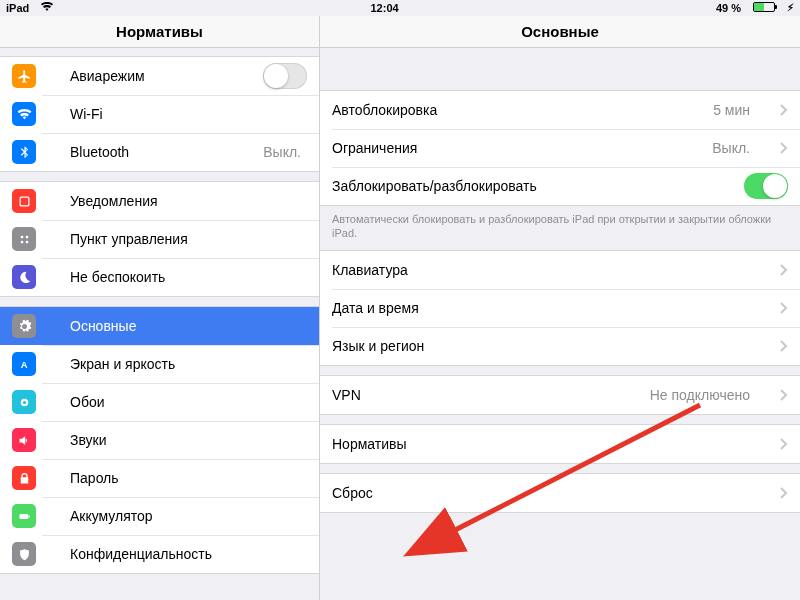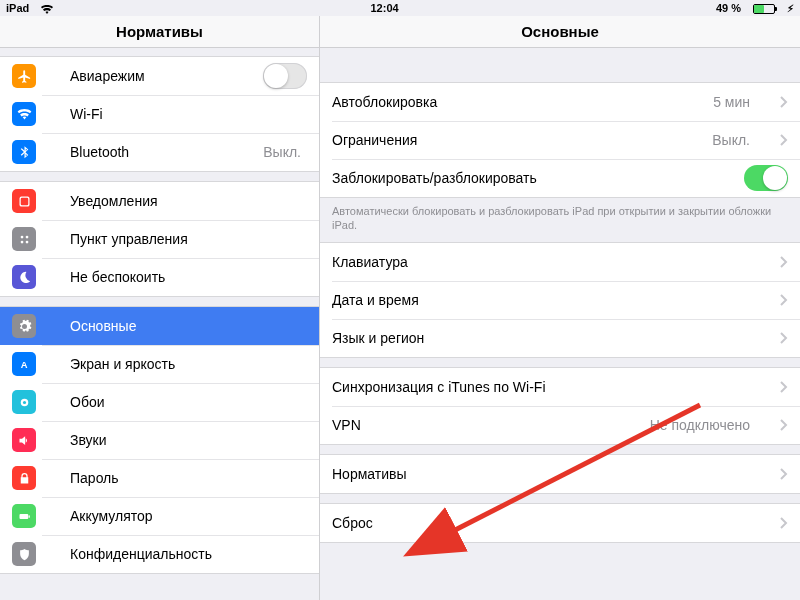--- a/index.html
+++ b/index.html
@@ -1,18 +1,18 @@
 <!DOCTYPE html>
 <html><head>
 <meta charset="utf-8">
 <style>
 * { margin:0; padding:0; box-sizing:border-box; -webkit-font-smoothing:antialiased; }
 body { width:800px; height:600px; background:#efeff4; font-family:-apple-system,"Helvetica Neue",Arial,sans-serif; font-size:14px; color:#000; overflow:hidden; position:relative; }
 .statusbar { height:16px; display:flex; justify-content:space-between; align-items:center; padding:0 6px; font-size:11px; font-weight:600; }
-.statusbar .left,.statusbar .right { display:flex; align-items:flex-end; gap:12px; }
+.statusbar .left,.statusbar .right { display:flex; align-items:flex-start; gap:12px; }
 .statusbar .wifi { width:12px; height:9px; }
 .batt { width:22px; height:10px; border:1px solid #000; border-radius:2px; position:relative; display:inline-block; }
 .batt::after { content:""; position:absolute; right:-3px; top:2px; width:2px; height:4px; background:#000; border-radius:0 1px 1px 0; }
 .batt i { display:block; height:100%; width:49%; background:#4cd964; border-radius:1px; }
 .bolt { font-size:10px; }
 .panels { display:flex; height:584px; }
 .sidebar { width:320px; background:#efeff4; border-right:1px solid #cfcfd2; }
 .detail { flex:1; background:#efeff4; overflow:hidden; }
 .hdr { height:32px; display:flex; align-items:center; justify-content:center; font-weight:600; font-size:15px; border-bottom:1px solid #cfcfd2; background:#f8f8f9; }
 .group { margin-top:9px; background:#fff; border-top:1px solid #d7d7da; border-bottom:1px solid #d7d7da; }
@@ -184,21 +184,21 @@
       </div>
     </div>
 
   </div>
 
   <div class="detail">
     <div class="hdr">Основные</div>
 
     <div style="height:34px"></div>
 
-    <div class="group" style="margin-top:0">
+    <div class="group" style="margin-top:8px">
       <div class="row">
         <span class="label">Автоблокировка</span>
         <span class="value">5 мин</span>
         <span class="chev">
             <svg viewBox="0 0 8 12">
               <path fill="none" stroke="#c7c7cc" stroke-width="2" d="M1 1l5 5-5 5"></path>
             </svg>
           </span>
       </div>
       <div class="row">
@@ -240,28 +240,20 @@
         <span class="label">Язык и регион</span>
         <span class="chev">
             <svg viewBox="0 0 8 12">
               <path fill="none" stroke="#c7c7cc" stroke-width="2" d="M1 1l5 5-5 5"></path>
             </svg>
           </span>
       </div>
     </div>
 
     <div class="group">
-      <div class="row">
-        <span class="label">Синхронизация с iTunes по Wi-Fi</span>
-        <span class="chev">
-            <svg viewBox="0 0 8 12">
-              <path fill="none" stroke="#c7c7cc" stroke-width="2" d="M1 1l5 5-5 5"></path>
-            </svg>
-          </span>
-      </div>
       <div class="row">
         <span class="label">VPN</span>
         <span class="value">Не подключено</span>
         <span class="chev">
             <svg viewBox="0 0 8 12">
               <path fill="none" stroke="#c7c7cc" stroke-width="2" d="M1 1l5 5-5 5"></path>
             </svg>
           </span>
       </div>
     </div>

